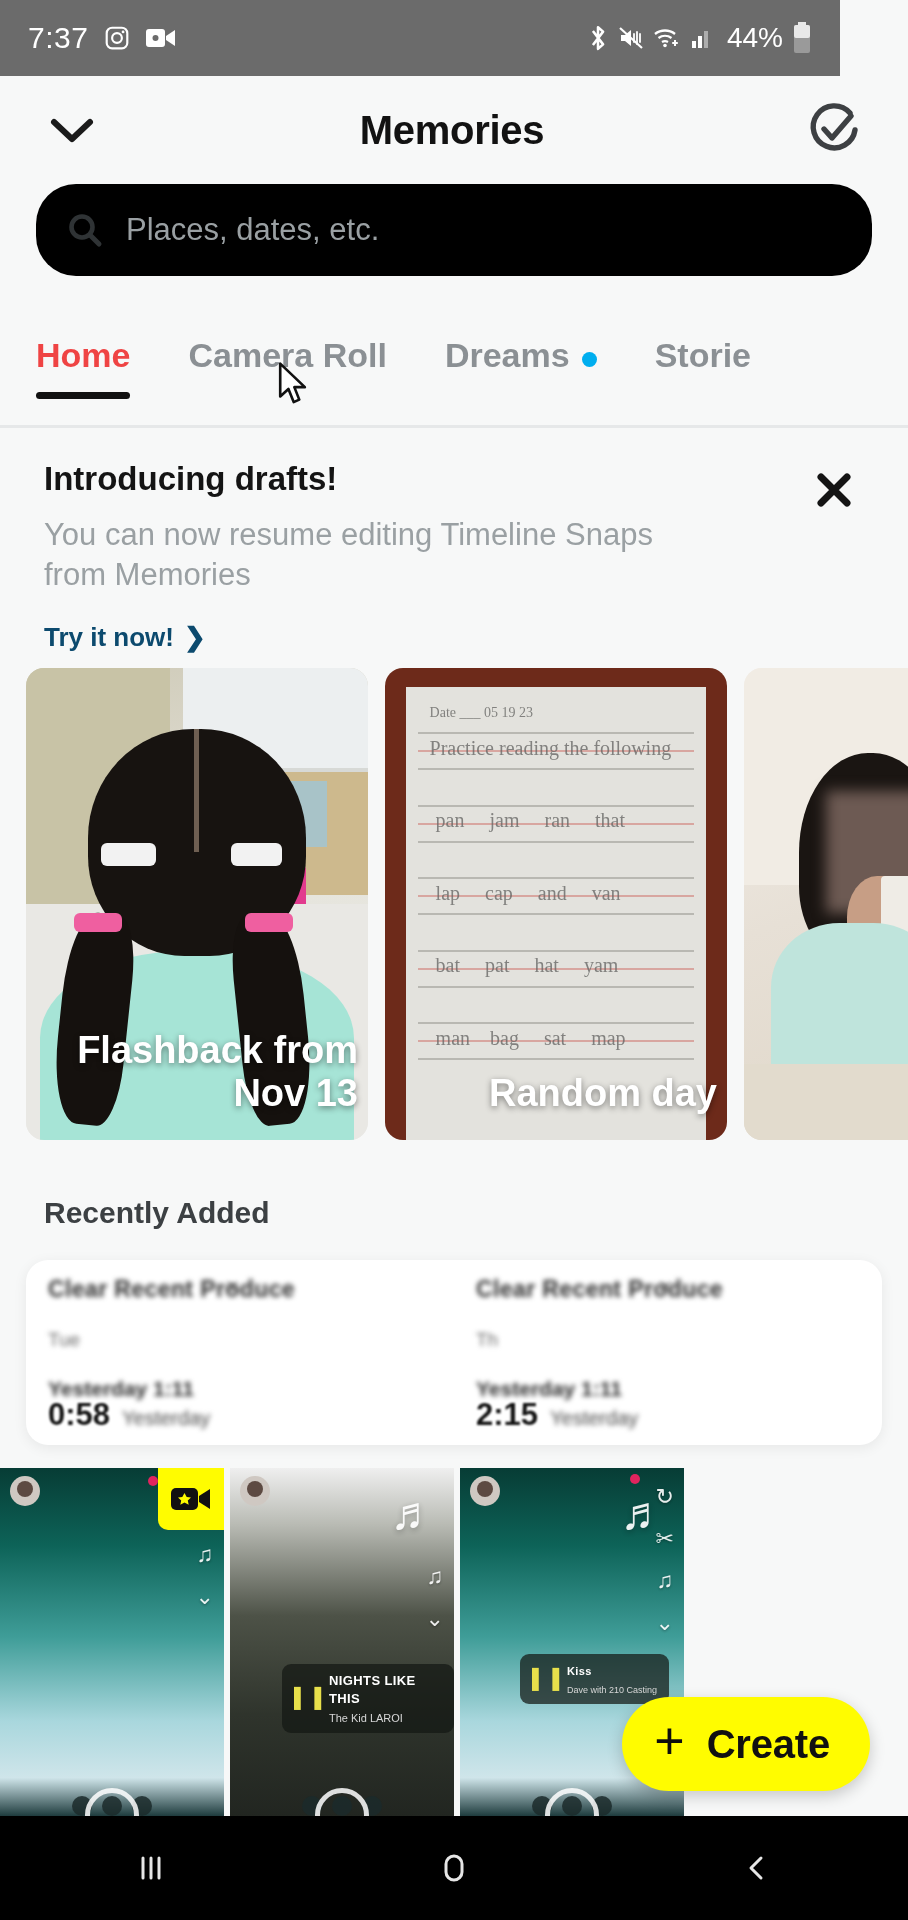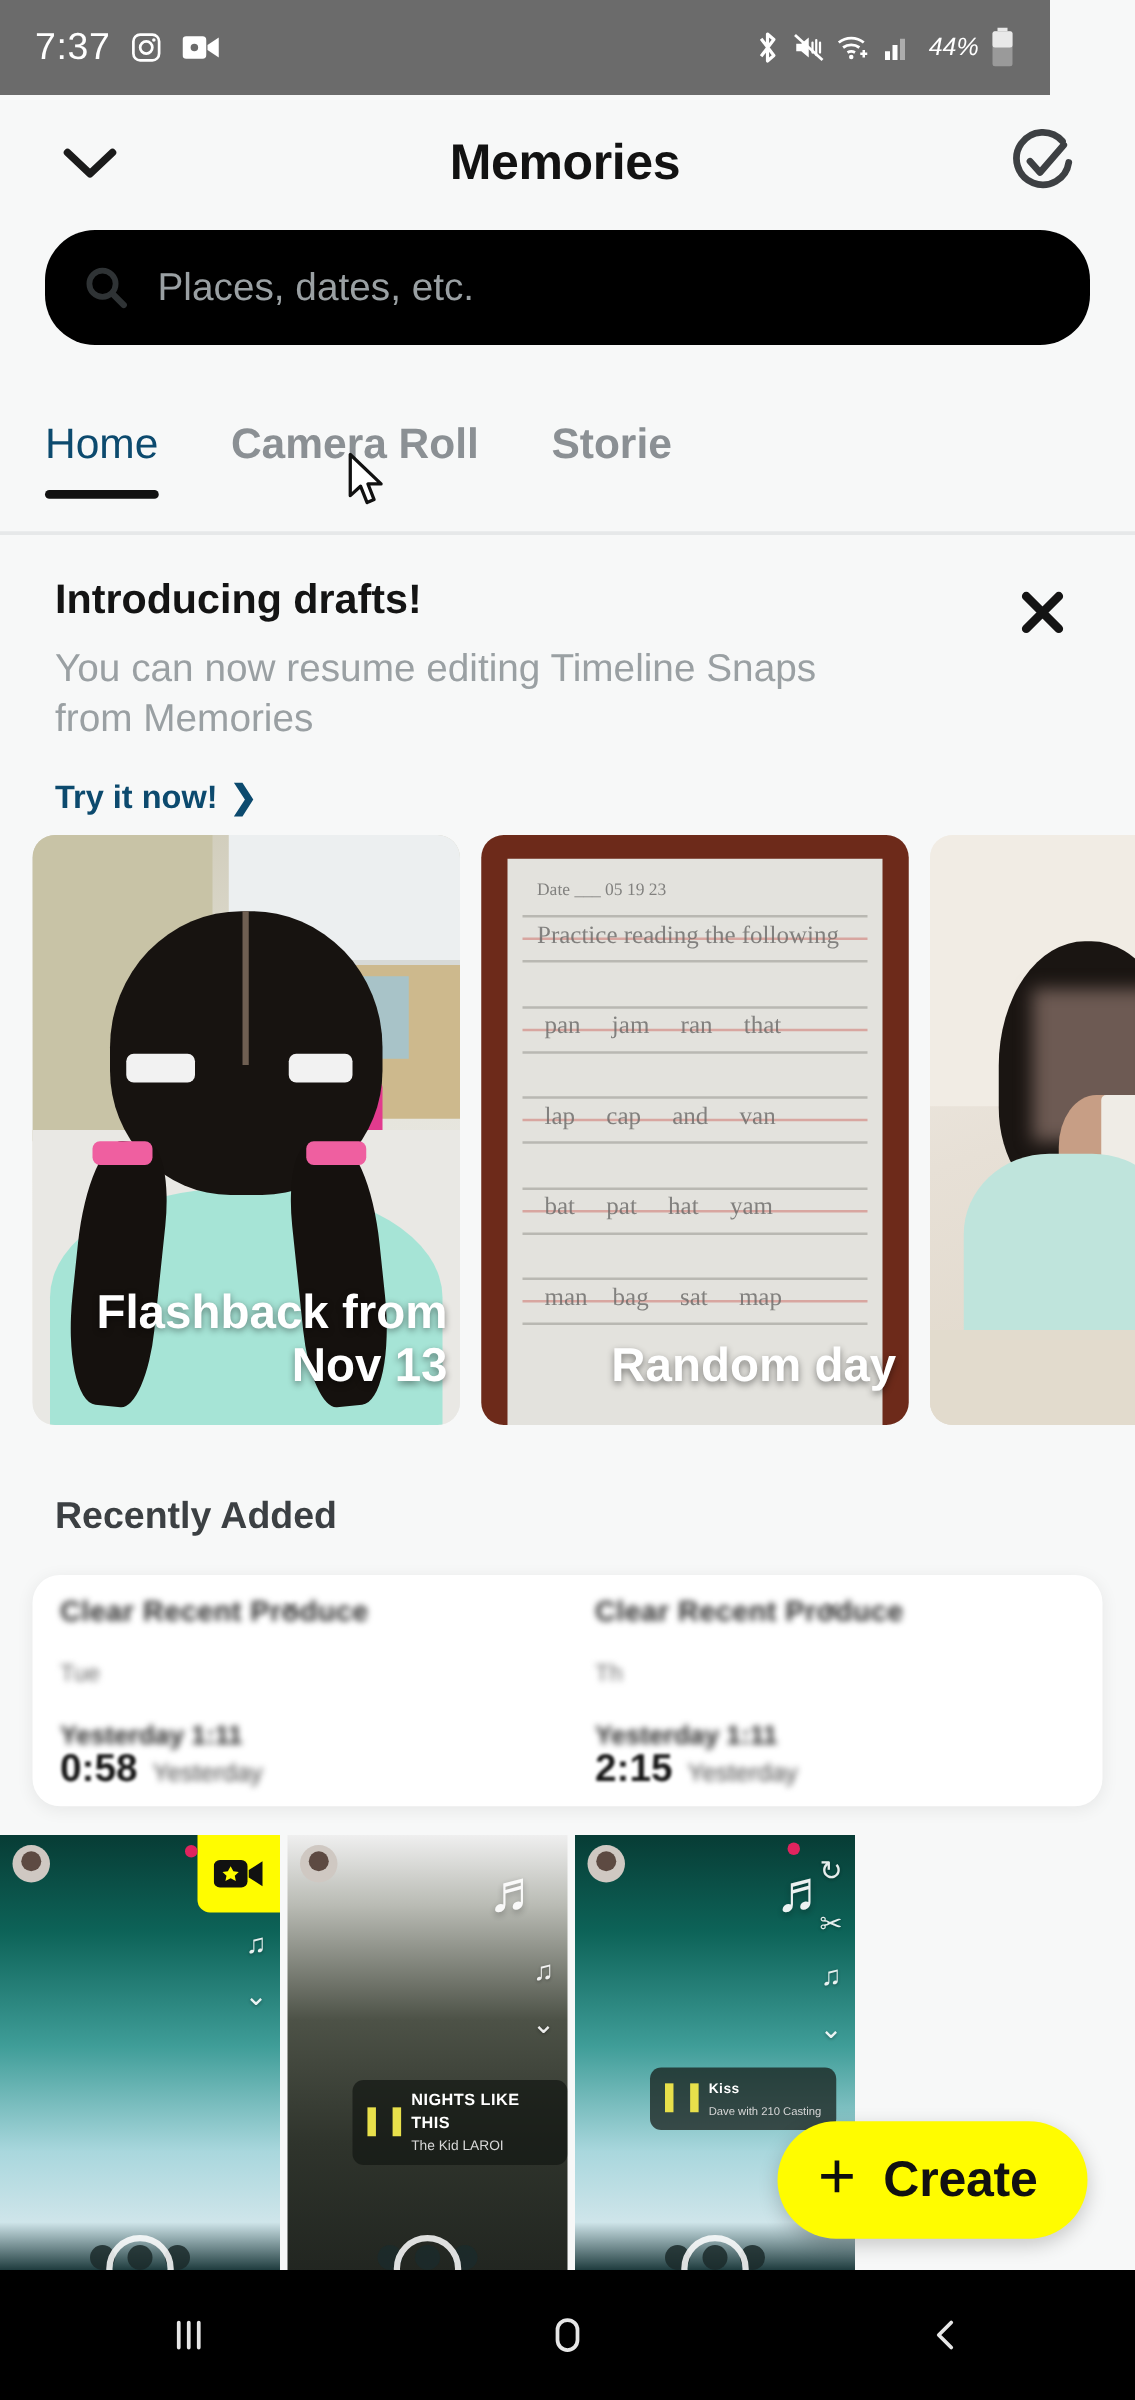--- a/index.html
+++ b/index.html
@@ -14,21 +14,21 @@
   
   .statusbar {
     position: absolute; top: 0; left: 0; width: 840px; height: 76px;
     background: #6b6b6b; color: #ffffff;
     display: flex; align-items: center; justify-content: space-between;
     padding: 0 28px;
   }
   .sb-left { display: flex; align-items: center; gap: 16px; }
   .sb-time { font-size: 30px; font-weight: 400; letter-spacing: .5px; }
   .sb-right { display: flex; align-items: center; gap: 9px; }
-  .sb-batt-text { font-size: 20px; margin-left: 4px; font-style: italic; }
+  .sb-batt-text { font-size: 28px; margin-left: 4px; }
   .ico { display: inline-flex; align-items: center; justify-content: center; }
 
   
   .header {
     position: absolute; top: 76px; left: 0; width: 908px; height: 108px;
     display: flex; align-items: center; justify-content: space-between;
     padding: 0 42px;
   }
   .page-title { font-size: 40px; font-weight: 700; color: #121212; letter-spacing: -.3px; }
   .chev-down-btn { width: 60px; height: 60px; display: flex; align-items: center; justify-content: center; }
@@ -42,21 +42,21 @@
   }
   .search-ph { font-size: 31px; color: #9aa0a3; }
 
   
   .tabs {
     position: absolute; top: 330px; left: 0; width: 908px; height: 96px;
     display: flex; align-items: flex-start; padding-left: 36px; gap: 0;
   }
   .tab { position: relative; padding: 6px 28px 0 0; margin-right: 30px; white-space: nowrap; }
   .tab-label { font-size: 34px; color: #8b9094; font-weight: 600; }
-  .tab.active .tab-label { color: #0c4a6e; font-weight: 400; }
+  .tab.active .tab-label { color: #ef4444; font-weight: 700; }
   .tab.active::after {
     content: ""; position: absolute; left: 0; right: 28px; bottom: -24px;
     height: 7px; background: #111; border-radius: 4px;
   }
   .tab-dot { display: inline-block; width: 15px; height: 15px; border-radius: 50%; background: #00aeef; vertical-align: middle; margin-left: 12px; margin-bottom: 6px; }
   .tabs-rule { position: absolute; top: 425px; left: 0; width: 908px; height: 3px; background: #e6e8e9; }
 
   
   .cursor { position: absolute; left: 278px; top: 362px; width: 34px; height: 44px; z-index: 40; }
 
@@ -266,20 +266,23 @@
       <span class="search-ph">Places, dates, etc.</span>
     </div>
   </div>
 
   <div class="tabs">
     <div class="tab active">
       <span class="tab-label">Home</span>
     </div>
     <div class="tab">
       <span class="tab-label">Camera Roll</span>
+    </div>
+    <div class="tab">
+      <span class="tab-label">Dreams</span><span class="tab-dot"></span>
     </div>
     <div class="tab">
       <span class="tab-label">Storie</span>
     </div>
   </div>
   <div class="tabs-rule"></div>
 
   <div class="cursor">
     <svg width="34" height="46" viewBox="0 0 20 28">
         <path d="M1 1 L1 21 L6 16.4 L9.2 24.4 L12.6 22.9 L9.6 15.3 L16 15.3 Z" fill="#ffffff" stroke="#111" stroke-width="1.6" stroke-linejoin="round"></path>

